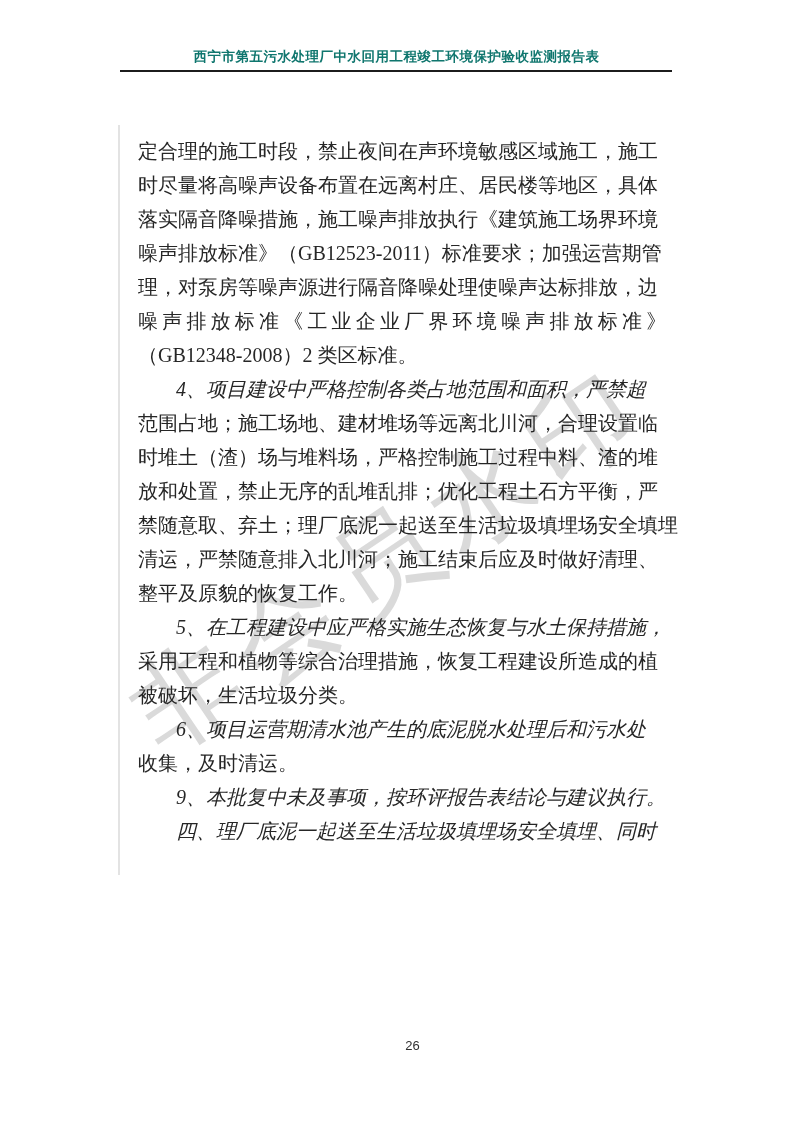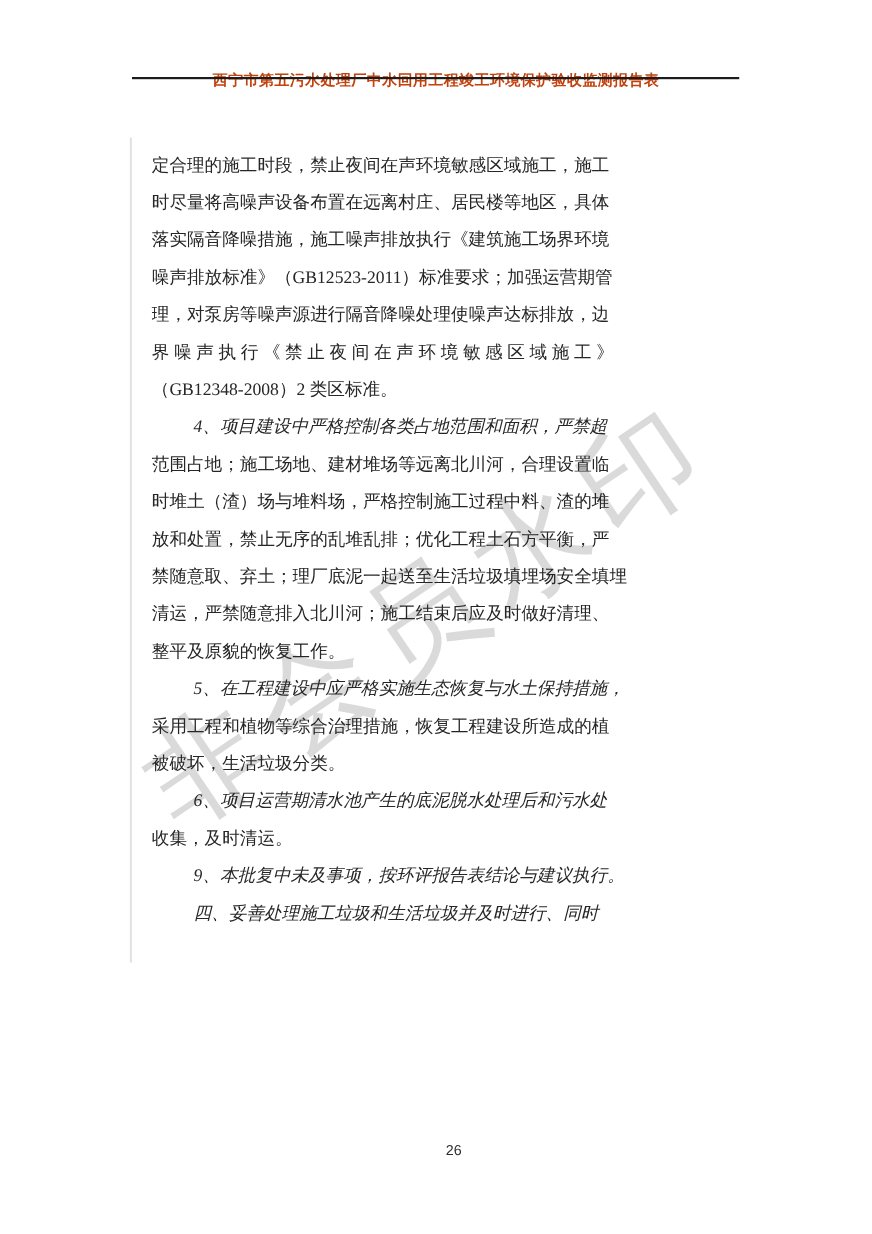--- a/index.html
+++ b/index.html
@@ -11,27 +11,27 @@
     position: relative;
     width: 793px;
     height: 1122px;
     background: #ffffff;
     overflow: hidden;
     font-family: "Liberation Serif", "DejaVu Serif", serif;
   }
   
   .doc-header {
     position: absolute;
-    top: 64px;
+    top: 48px;
     left: 0;
     width: 100%;
     text-align: center;
     font-size: 13.5px;
     font-weight: bold;
-    color: #c2410c;
+    color: #0f766e;
     letter-spacing: 0.5px;
     font-family: "Liberation Sans", "DejaVu Sans", sans-serif;
   }
   .header-rule {
     position: absolute;
     top: 70px;
     left: 120px;
     width: 552px;
     border-top: 2px solid #1c1c1c;
   }
@@ -59,21 +59,21 @@
     z-index: 1;
   }
   
   .body-text {
     position: absolute;
     top: 134px;
     left: 138px;
     width: 468px;
     z-index: 2;
     color: #262626;
-    font-size: 16px;
+    font-size: 20px;
     line-height: 34px;
   }
   .body-text .line {
     white-space: nowrap;
     height: 34px;
   }
   .body-text .line.indent {
     padding-left: 38px;
     font-style: italic;
   }
@@ -105,33 +105,33 @@
   <div class="left-border"></div>
 
   <div class="watermark">非会员水印</div>
 
   <div class="body-text">
       <div class="line">定合理的施工时段，禁止夜间在声环境敏感区域施工，施工</div>
       <div class="line">时尽量将高噪声设备布置在远离村庄、居民楼等地区，具体</div>
       <div class="line">落实隔音降噪措施，施工噪声排放执行《建筑施工场界环境</div>
       <div class="line">噪声排放标准》（GB12523-2011）标准要求；加强运营期管</div>
       <div class="line">理，对泵房等噪声源进行隔音降噪处理使噪声达标排放，边</div>
-      <div class="line spread">界噪声执行《禁止夜间在声环境敏感区域施工》</div>
+      <div class="line spread">噪声排放标准《工业企业厂界环境噪声排放标准》</div>
       <div class="line">（GB12348-2008）2 类区标准。</div>
       <div class="line indent">4、项目建设中严格控制各类占地范围和面积，严禁超</div>
       <div class="line">范围占地；施工场地、建材堆场等远离北川河，合理设置临</div>
       <div class="line">时堆土（渣）场与堆料场，严格控制施工过程中料、渣的堆</div>
       <div class="line">放和处置，禁止无序的乱堆乱排；优化工程土石方平衡，严</div>
       <div class="line">禁随意取、弃土；理厂底泥一起送至生活垃圾填埋场安全填埋</div>
       <div class="line">清运，严禁随意排入北川河；施工结束后应及时做好清理、</div>
       <div class="line">整平及原貌的恢复工作。</div>
       <div class="line indent">5、在工程建设中应严格实施生态恢复与水土保持措施，</div>
       <div class="line">采用工程和植物等综合治理措施，恢复工程建设所造成的植</div>
       <div class="line">被破坏，生活垃圾分类。</div>
       <div class="line indent">6、项目运营期清水池产生的底泥脱水处理后和污水处</div>
       <div class="line">收集，及时清运。</div>
       <div class="line indent">9、本批复中未及事项，按环评报告表结论与建议执行。</div>
-      <div class="line indent">四、妥善处理施工垃圾和生活垃圾并及时进行、同时</div>
+      <div class="line indent">四、理厂底泥一起送至生活垃圾填埋场安全填埋、同时</div>
     </div>
 
   <div class="page-number">26</div>
 
 </div>
 
 </body></html>

